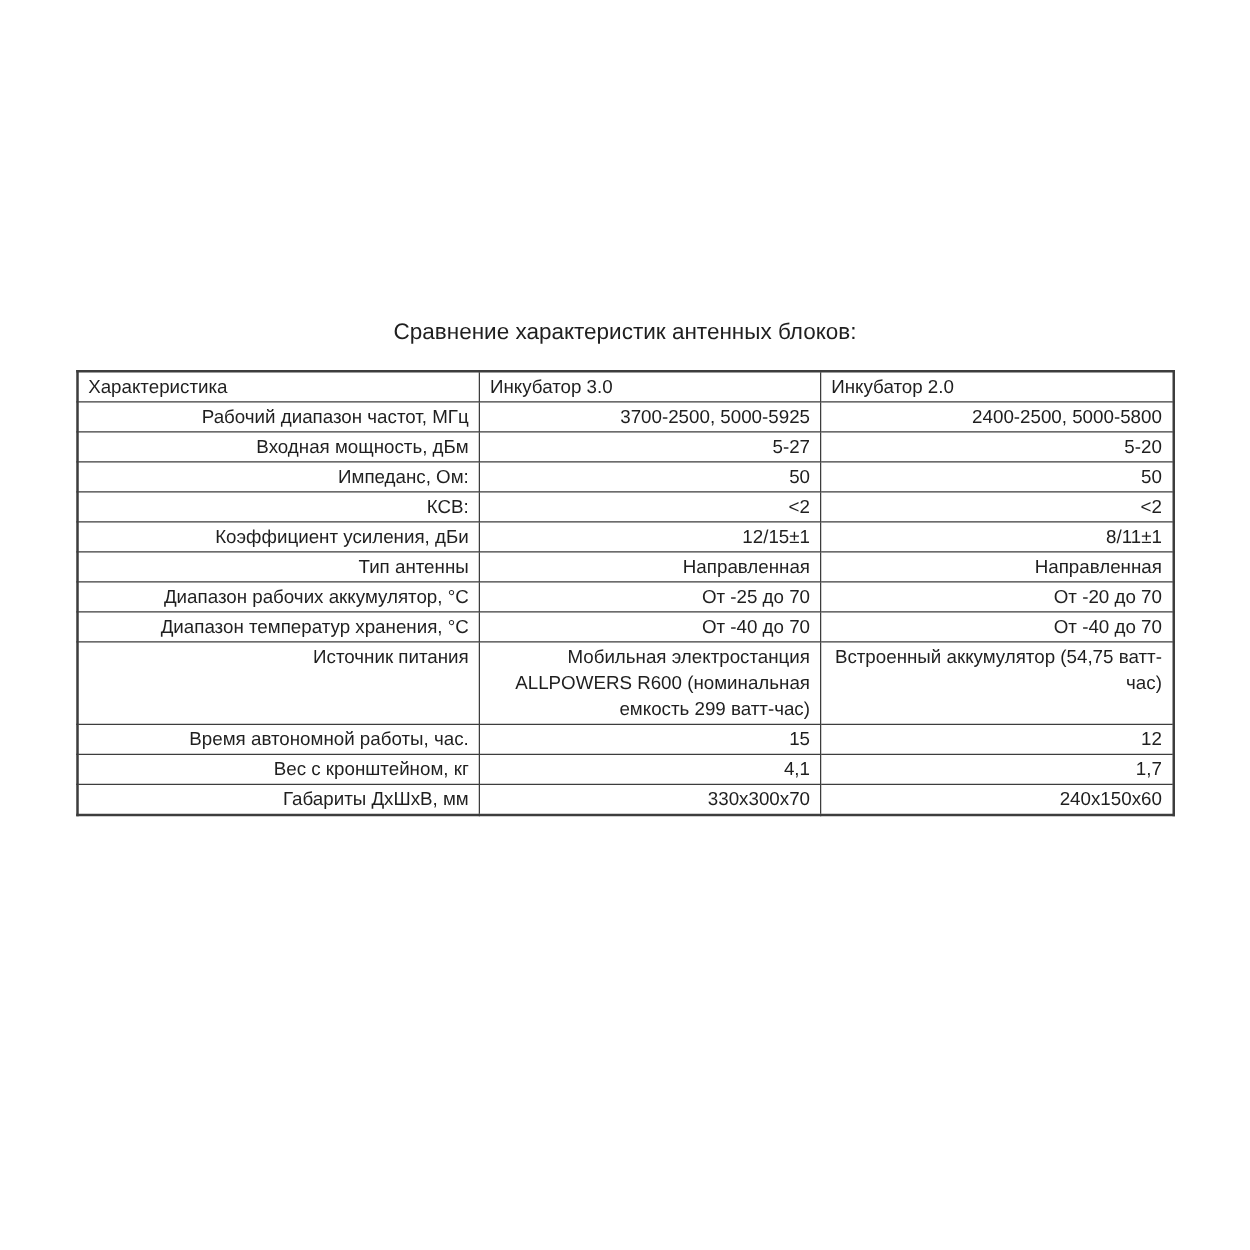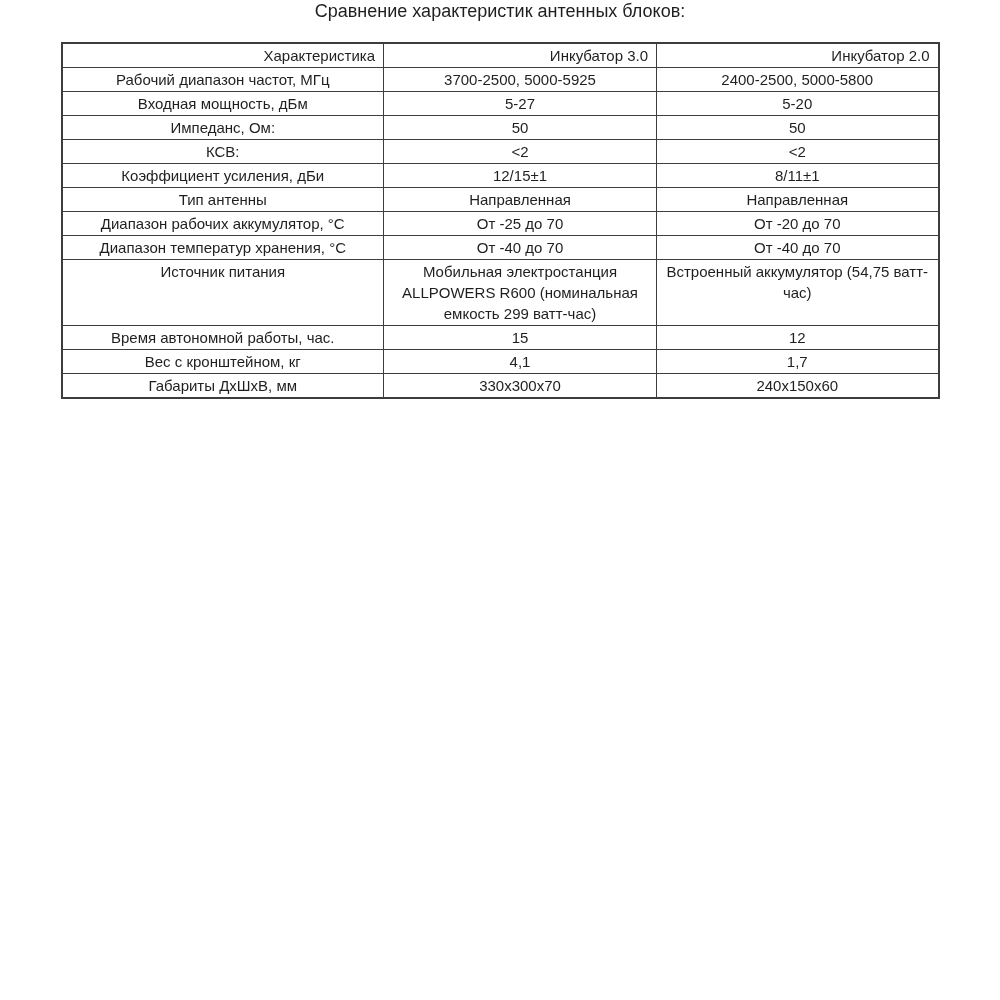--- a/index.html
+++ b/index.html
@@ -8,20 +8,21 @@
     background: #ffffff;
   }
   body {
     width: 1000px;
     height: 1000px;
     font-family: "Liberation Sans", sans-serif;
     color: #1f1f1f;
     overflow: hidden;
   }
   .page {
+    padding-top: 254px;
   }
   .title {
     margin: 0 0 20px 0;
     text-align: center;
     font-size: 18px;
     font-weight: 400;
     line-height: 22px;
     color: #1f1f1f;
   }
   table.cmp {
@@ -34,25 +35,25 @@
   }
   table.cmp th,
   table.cmp td {
     border: 1px solid #3d3d3d;
     padding: 1px 8px;
     line-height: 21px;
     vertical-align: top;
     overflow: hidden;
   }
   table.cmp th {
-    text-align: right;
+    text-align: left;
     font-weight: 400;
   }
   table.cmp td {
-    text-align: center;
+    text-align: right;
   }
   col.c1 { width: 322px; }
   col.c2 { width: 273px; }
   col.c3 { width: 282px; }
   .b { font-weight: 400; }
 </style>
 </head>
 <body>
 
 <div class="page">

